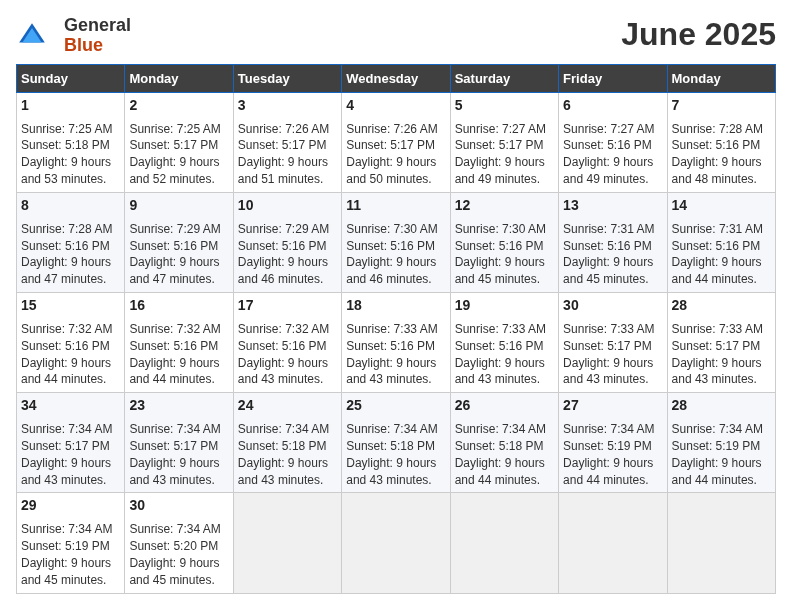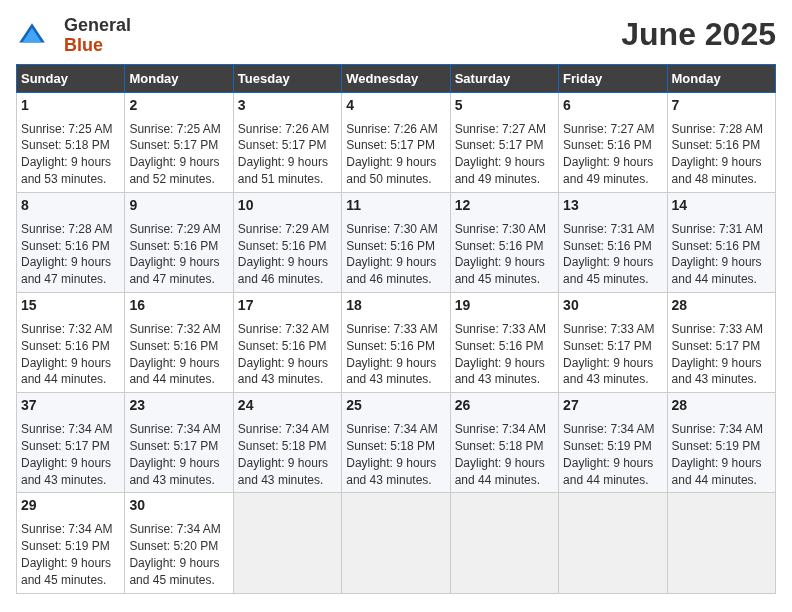--- a/index.html
+++ b/index.html
@@ -204,21 +204,21 @@
           <span class="day-number">30</span>
           <div class="day-info">Sunrise: 7:33 AM<br>Sunset: 5:17 PM<br>Daylight: 9 hours and 43 minutes.</div>
         </td>
         <td>
           <span class="day-number">28</span>
           <div class="day-info">Sunrise: 7:33 AM<br>Sunset: 5:17 PM<br>Daylight: 9 hours and 43 minutes.</div>
         </td>
       </tr>
       <tr>
         <td>
-          <span class="day-number">37</span>
+          <span class="day-number">34</span>
           <div class="day-info">Sunrise: 7:34 AM<br>Sunset: 5:17 PM<br>Daylight: 9 hours and 43 minutes.</div>
         </td>
         <td>
           <span class="day-number">23</span>
           <div class="day-info">Sunrise: 7:34 AM<br>Sunset: 5:17 PM<br>Daylight: 9 hours and 43 minutes.</div>
         </td>
         <td>
           <span class="day-number">24</span>
           <div class="day-info">Sunrise: 7:34 AM<br>Sunset: 5:18 PM<br>Daylight: 9 hours and 43 minutes.</div>
         </td>

